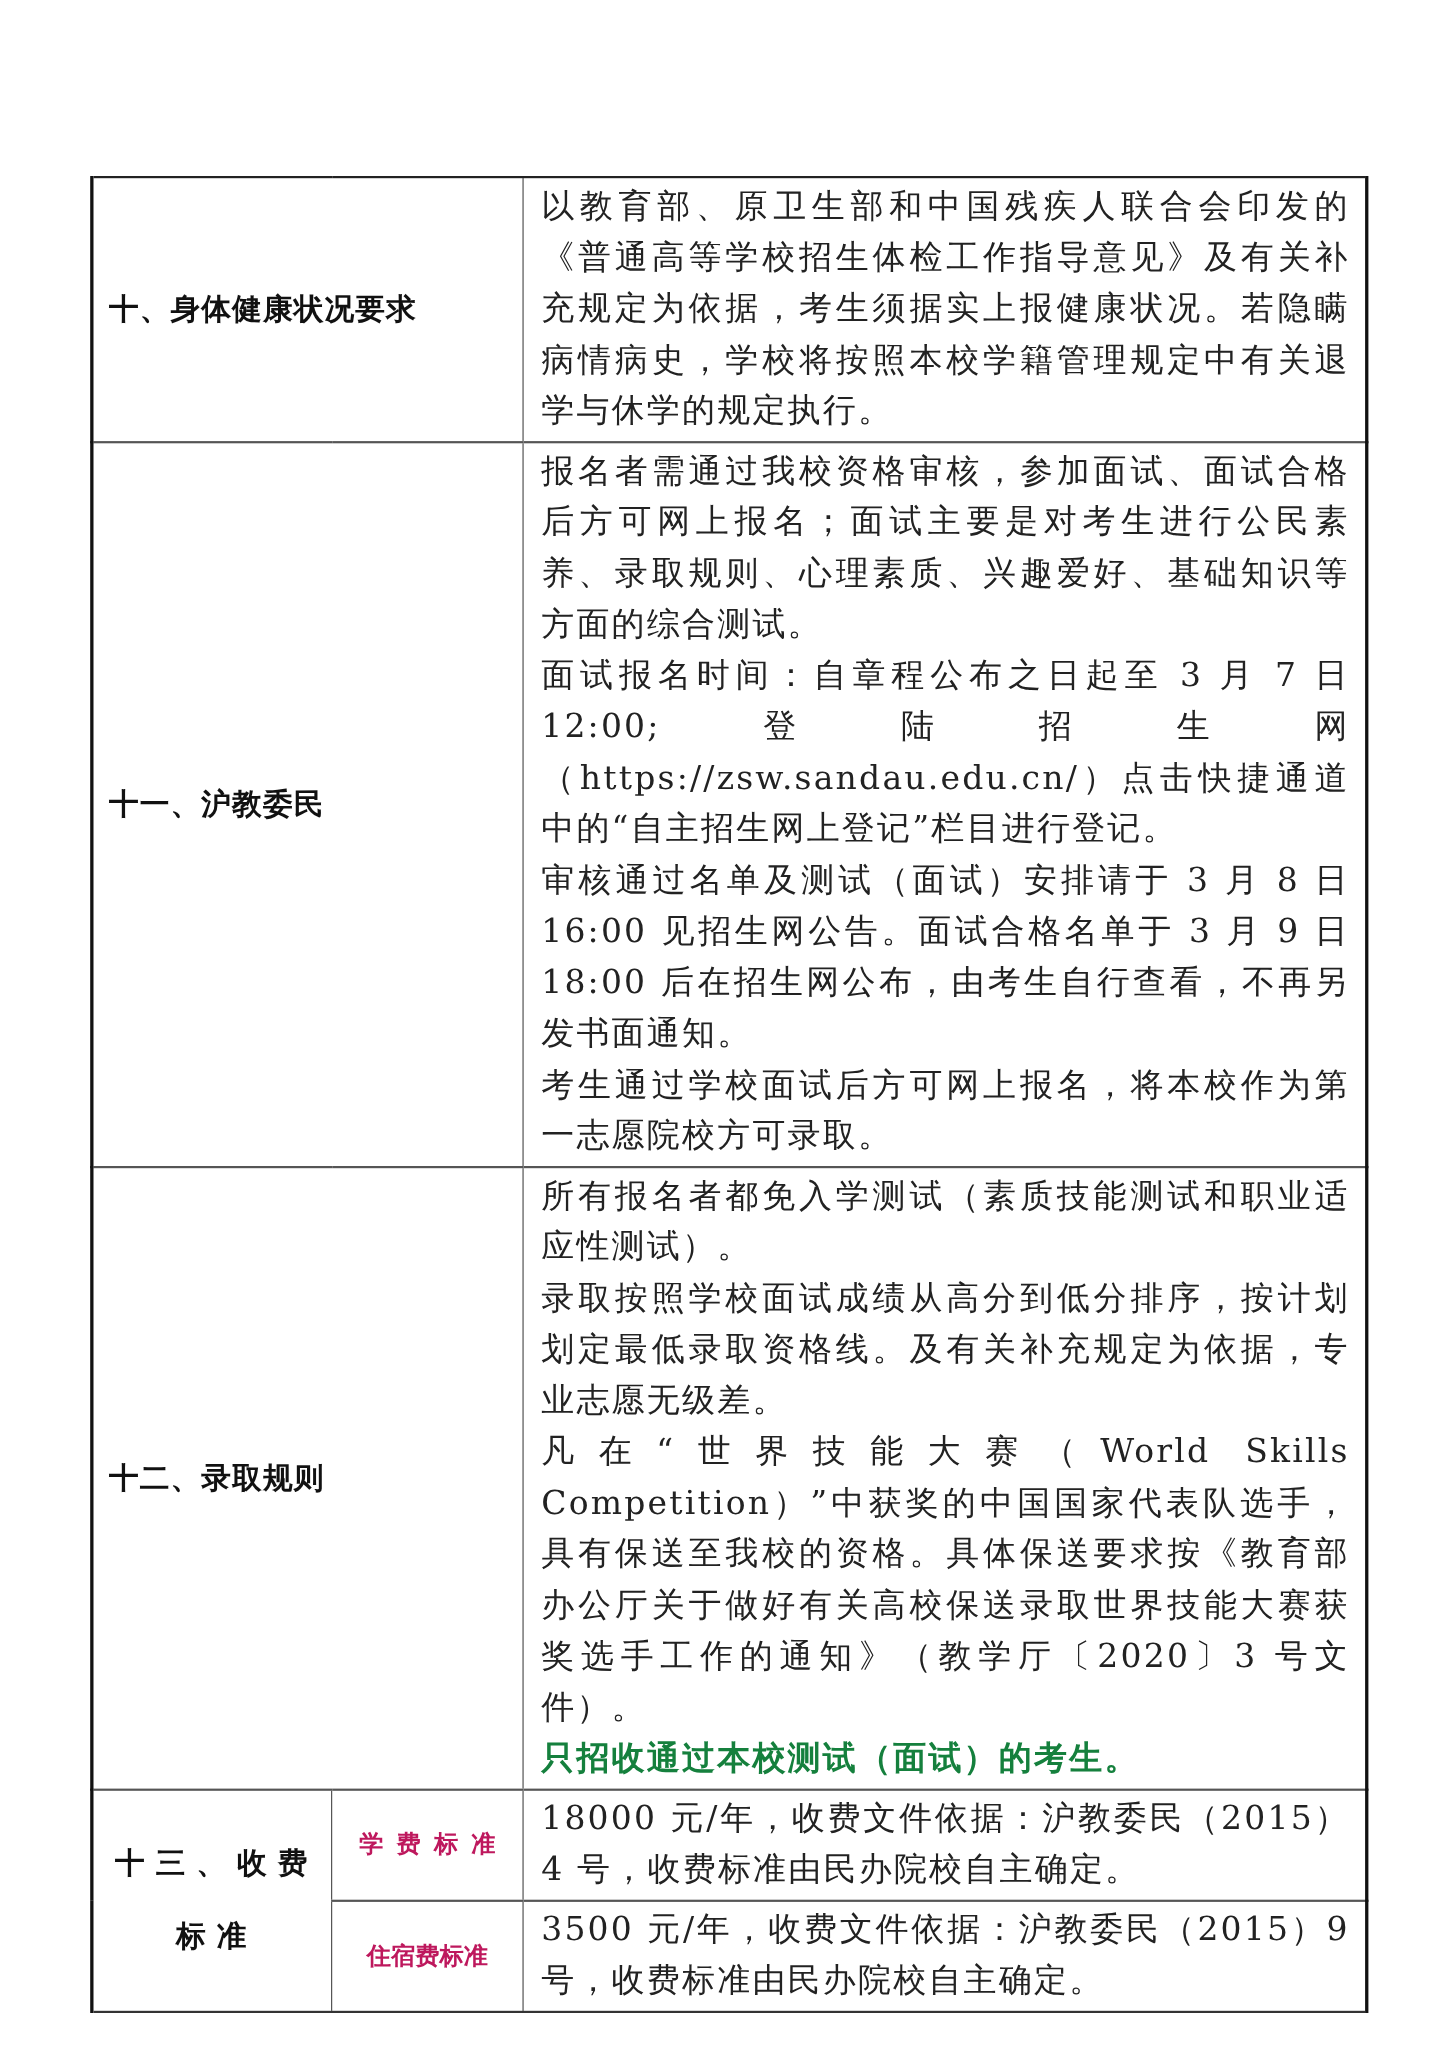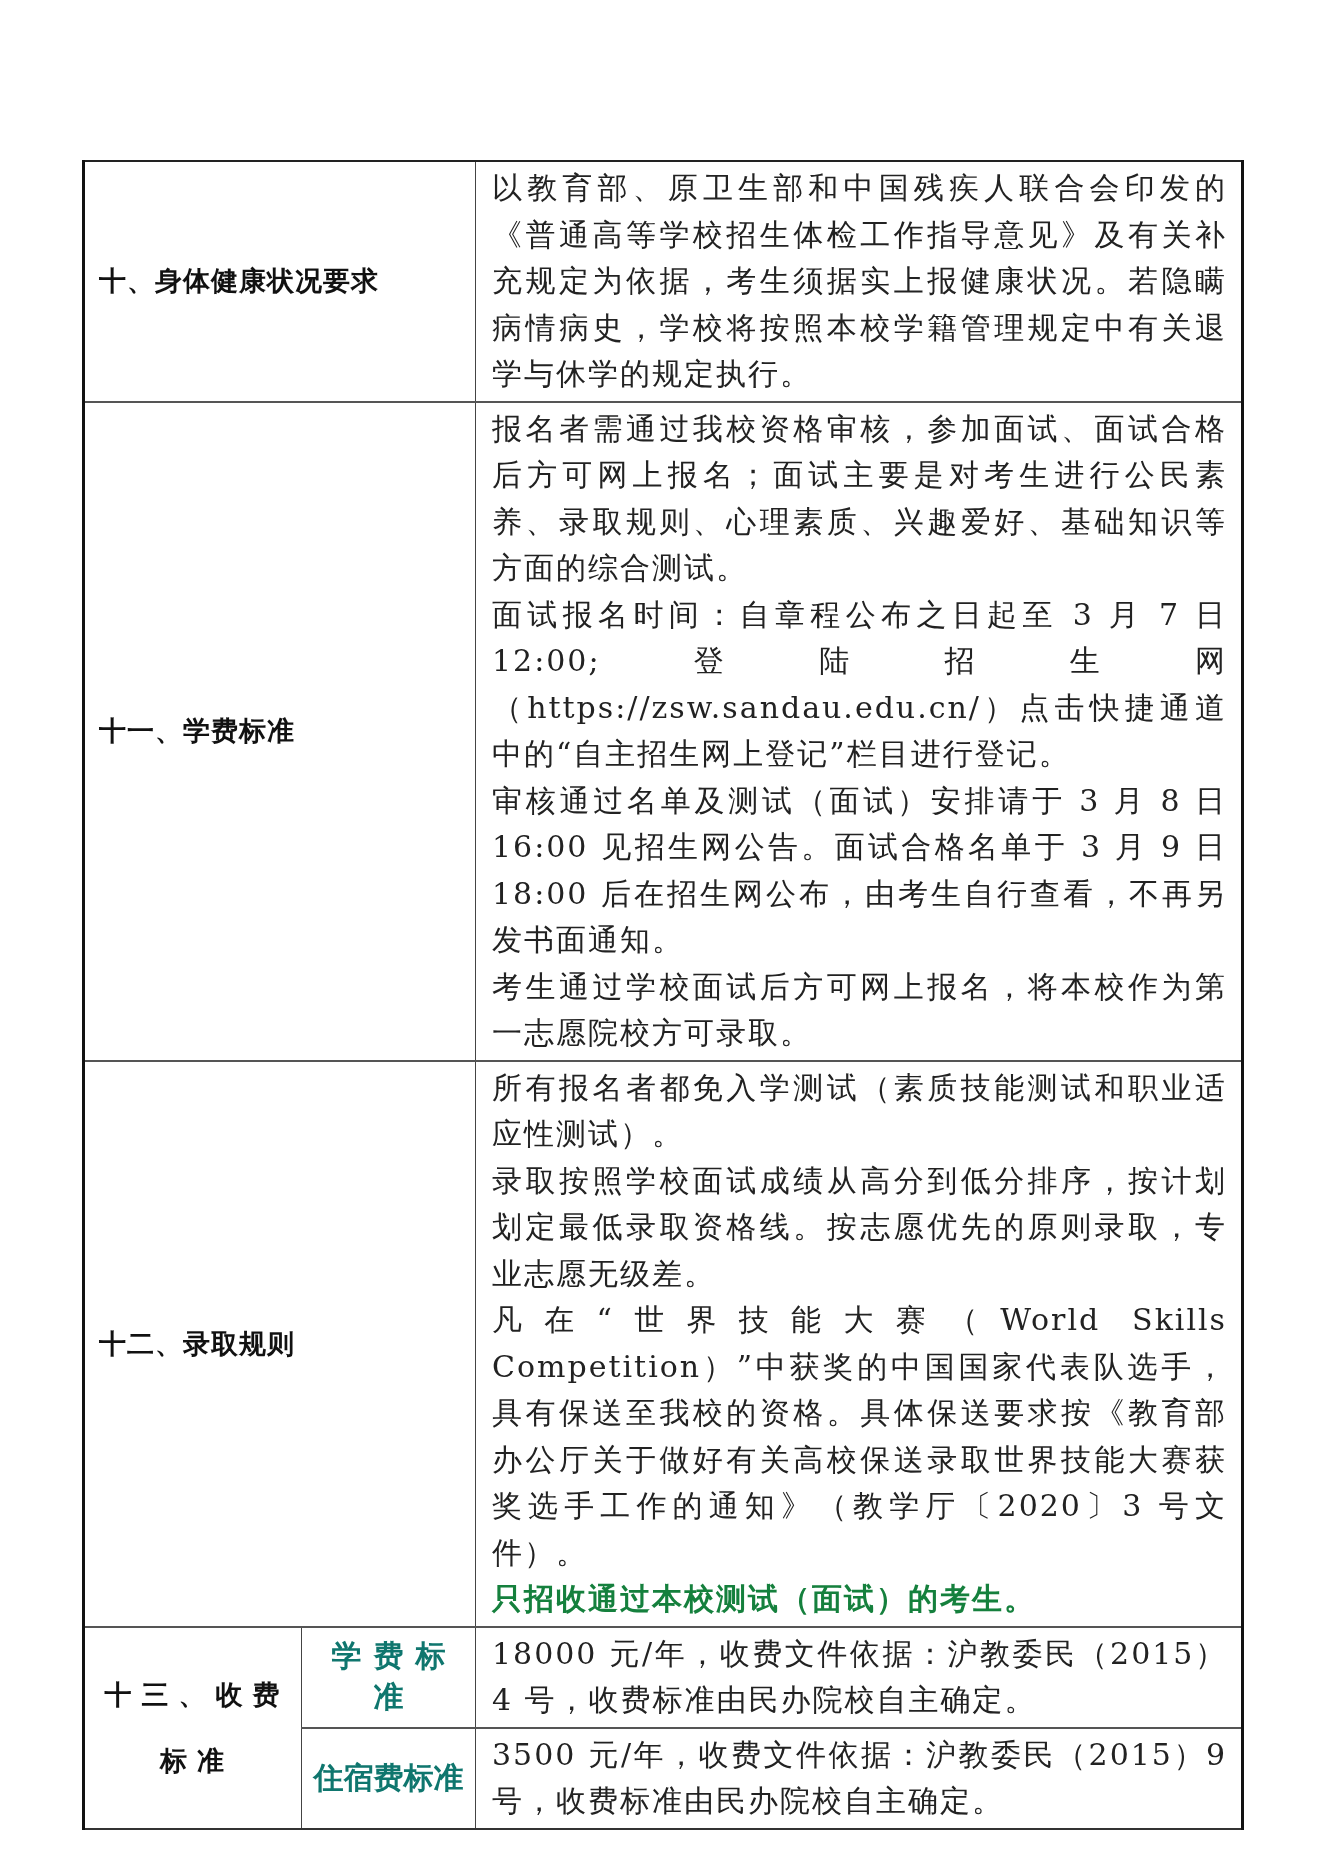--- a/index.html
+++ b/index.html
@@ -44,23 +44,23 @@
     font-weight: bold;
     font-size: 27px;
     padding-left: 14px !important;
     color: #111;
     letter-spacing: 1px;
     margin-top: 35px;
   }
   .sublabel {
     font-family: "DejaVu Sans", "Liberation Sans", sans-serif;
     font-weight: bold;
-    font-size: 30px;
+    font-size: 22px;
     text-align: center;
-    color: #0f766e;
+    color: #be185d;
   }
   .sublabel.spaced { letter-spacing: 12px; padding-left: 12px !important; }
   .label.wrap {
     letter-spacing: 10px;
     line-height: 66px;
     padding-right: 6px !important;
     text-align: center;
   }
   .content {
     font-size: 30px;
@@ -91,34 +91,34 @@
     <tbody>
 
       <tr style="height:238px">
         <td class="label" colspan="2">十、身体健康状况要求</td>
         <td class="content">
           <p>以教育部、原卫生部和中国残疾人联合会印发的《普通高等学校招生体检工作指导意见》及有关补充规定为依据，考生须据实上报健康状况。若隐瞒病情病史，学校将按照本校学籍管理规定中有关退学与休学的规定执行。</p>
         </td>
       </tr>
 
       <tr class="sep-thick" style="height:568px">
-        <td class="label" colspan="2">十一、学费标准</td>
+        <td class="label" colspan="2">十一、沪教委民</td>
         <td class="content">
           <p>报名者需通过我校资格审核，参加面试、面试合格后方可网上报名；面试主要是对考生进行公民素养、录取规则、心理素质、兴趣爱好、基础知识等方面的综合测试。</p>
           <p>面试报名时间：自章程公布之日起至 3 月 7 日 12:00;登陆招生网（https://zsw.sandau.edu.cn/）点击快捷通道中的“自主招生网上登记”栏目进行登记。</p>
           <p>审核通过名单及测试（面试）安排请于 3 月 8 日 16:00 见招生网公告。面试合格名单于 3 月 9 日 18:00 后在招生网公布，由考生自行查看，不再另发书面通知。</p>
           <p>考生通过学校面试后方可网上报名，将本校作为第一志愿院校方可录取。</p>
         </td>
       </tr>
 
       <tr class="sep-thick" style="height:515px">
         <td class="label" colspan="2">十二、录取规则</td>
         <td class="content">
           <p>所有报名者都免入学测试（素质技能测试和职业适应性测试）。</p>
-          <p>录取按照学校面试成绩从高分到低分排序，按计划划定最低录取资格线。按志愿优先的原则录取，专业志愿无级差。</p>
+          <p>录取按照学校面试成绩从高分到低分排序，按计划划定最低录取资格线。及有关补充规定为依据，专业志愿无级差。</p>
           <p>凡在“世界技能大赛（World Skills Competition）”中获奖的中国国家代表队选手，具有保送至我校的资格。具体保送要求按《教育部办公厅关于做好有关高校保送录取世界技能大赛获奖选手工作的通知》（教学厅〔2020〕3 号文件）。</p>
           <p class="bold">只招收通过本校测试（面试）的考生。</p>
         </td>
       </tr>
 
       <tr class="sep-thick" style="height:94px">
         <td class="label wrap" rowspan="2">十三、收费标准</td>
         <td class="sublabel spaced">学费标准</td>
         <td class="content">
           <p>18000 元/年，收费文件依据：沪教委民（2015）4 号，收费标准由民办院校自主确定。</p>

